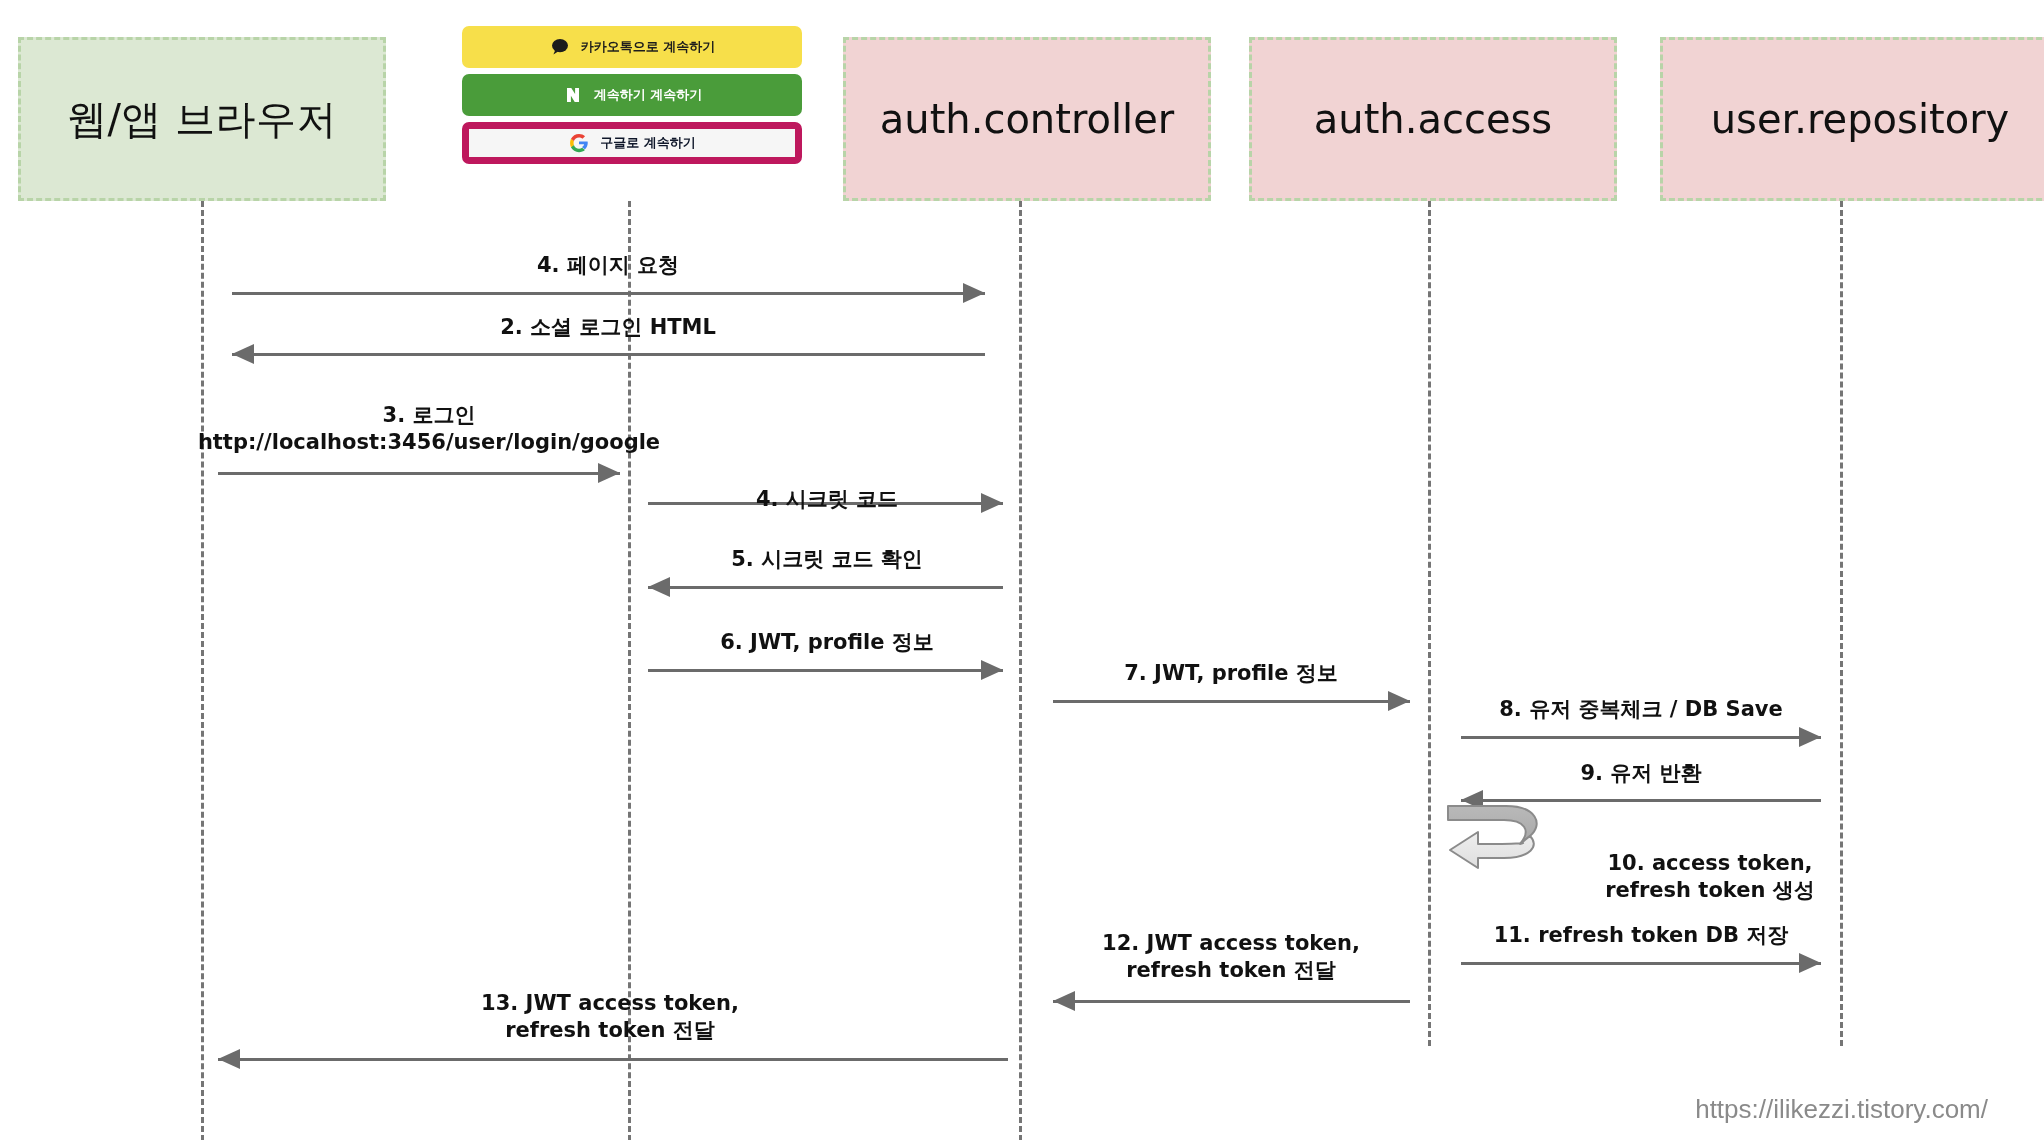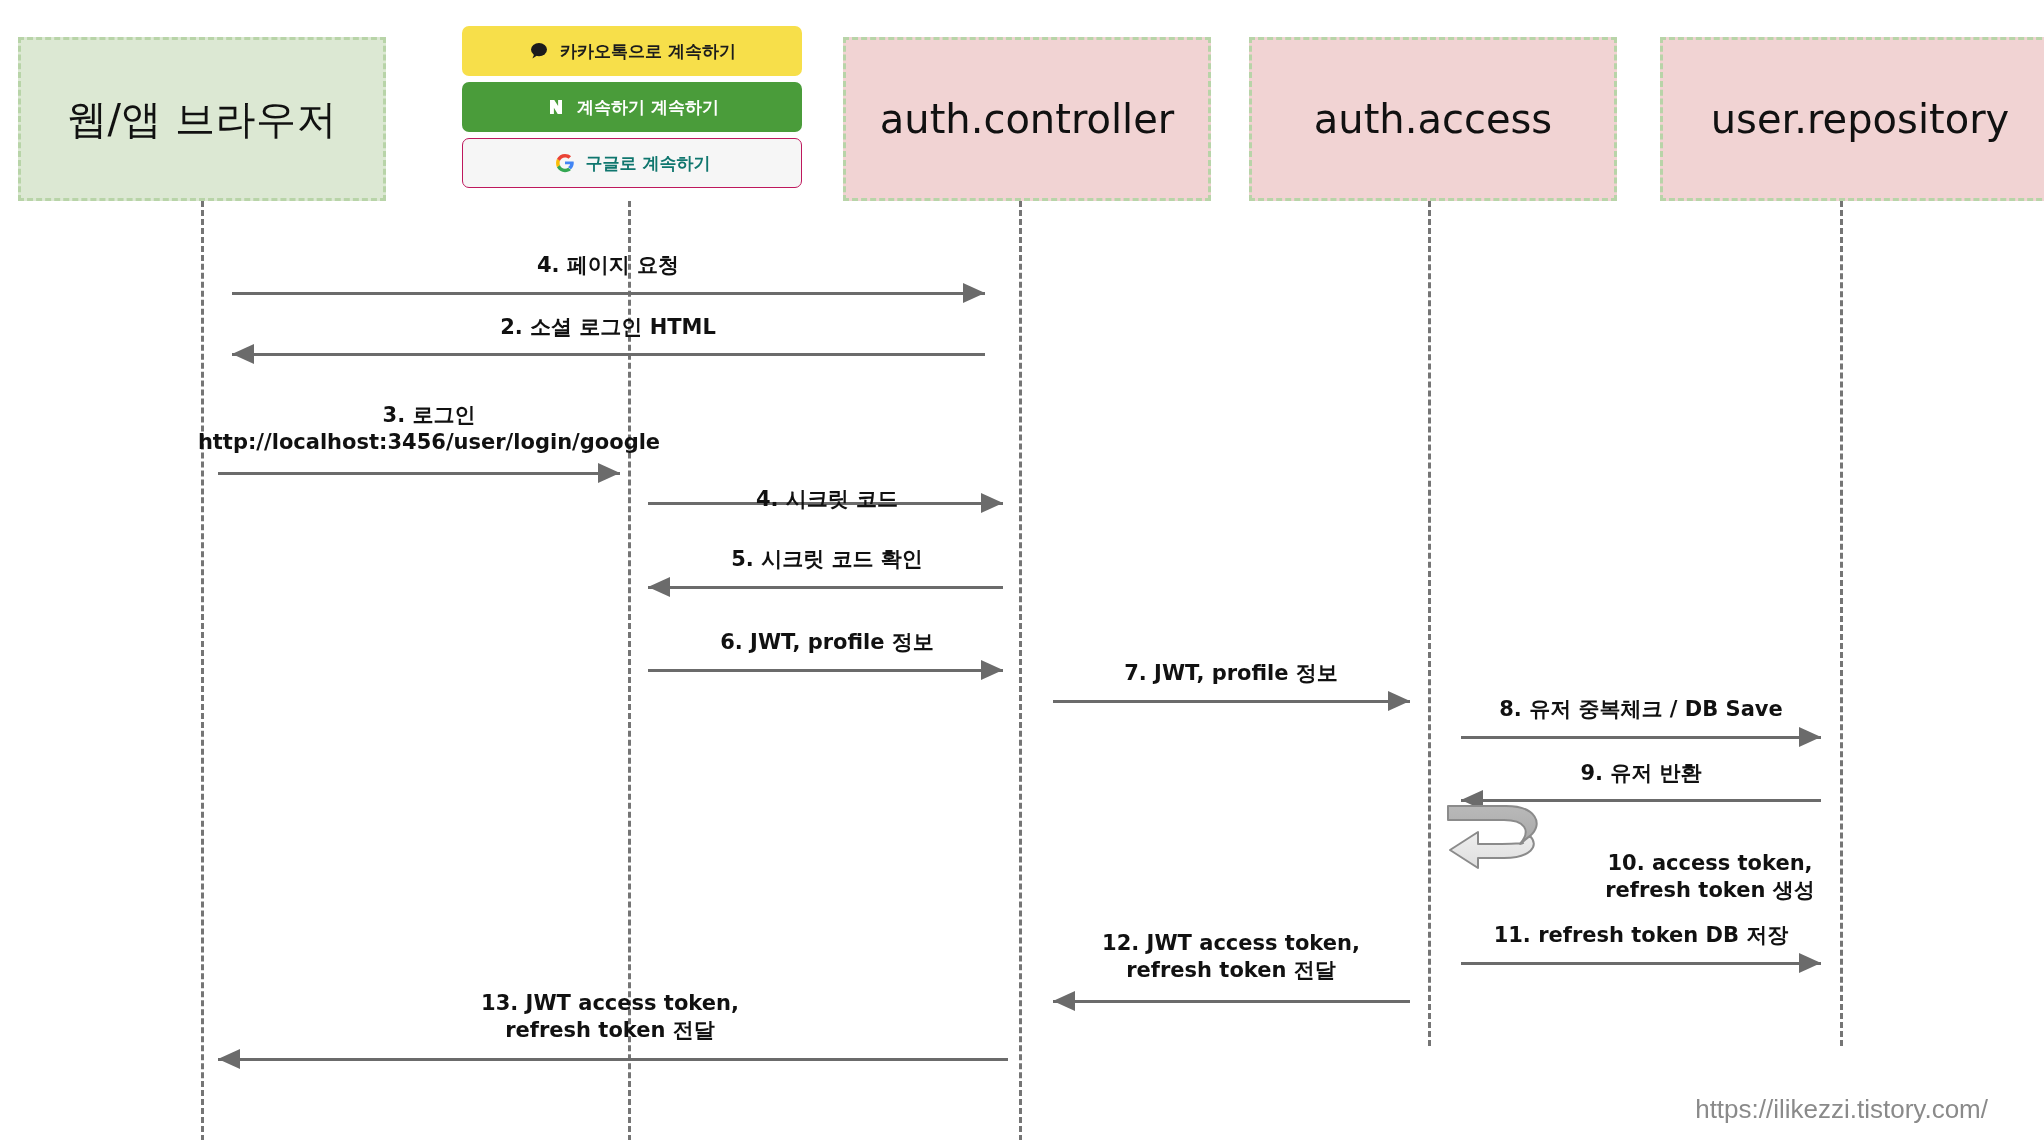--- a/index.html
+++ b/index.html
@@ -37,28 +37,28 @@
     font-family:"DejaVu Sans","Liberation Sans",sans-serif;
   }
 
   
   #social{
     position:absolute;left:462px;top:26px;width:340px;
     display:flex;flex-direction:column;gap:6px;
   }
   .sbtn{
     box-sizing:border-box;
-    height:50px;border-radius:7px;
+    height:42px;border-radius:7px;
     display:flex;align-items:center;justify-content:center;gap:10px;
-    font-size:17px;font-weight:700;
+    font-size:13px;font-weight:700;
     font-family:"DejaVu Sans","Liberation Sans",sans-serif;
   }
   .sbtn.kakao{background:#f7df4a;color:#1c1c1c;}
   .sbtn.naver{background:#4a9c3a;color:#ffffff;}
-  .sbtn.google{background:#f6f6f6;color:#0f766e;border:1px solid #be185d;}
+  .sbtn.google{background:#f6f6f6;color:#0f172a;border:7px solid #be185d;}
   .sicon{display:inline-flex;align-items:center;justify-content:center;width:22px;height:22px;flex:0 0 auto;}
 
   
   .lifeline{
     position:absolute;width:0;
     border-left:3px dashed #757575;
     top:201px;height:940px;
   }
   .lifeline.short{height:845px;}
 

